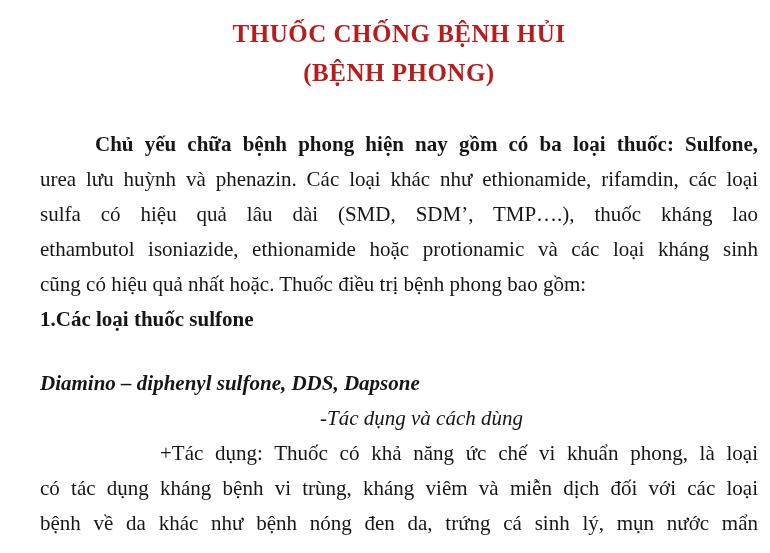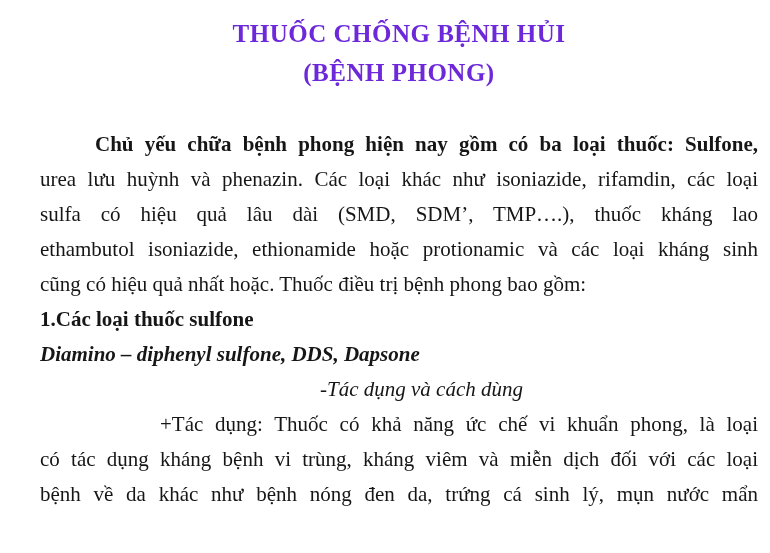--- a/index.html
+++ b/index.html
@@ -15,21 +15,21 @@
     overflow: hidden;
     font-family: "Liberation Serif", "DejaVu Serif", serif;
     color: #161616;
   }
   .title-block {
     position: absolute;
     top: 14px;
     left: 40px;
     right: 12px;
     text-align: center;
-    color: #6d28d9;
+    color: #b91c1c;
     font-weight: bold;
     font-size: 25px;
     line-height: 39px;
     letter-spacing: 0.5px;
   }
   .body-block {
     position: absolute;
     top: 127px;
     left: 40px;
     right: 12px;
@@ -49,38 +49,38 @@
     text-justify: inter-word;
   }
   
   .l {
     text-align: left;
   }
   .indent-intro { text-indent: 55px; font-weight: bold; }
   .indent-effect { text-indent: 120px; }
   .indent-usage { padding-left: 45px; }
   .heading-bold { font-weight: bold; }
-  .heading-bold-italic { font-weight: bold; font-style: italic; }
+  .heading-bold-italic { font-weight: bold; font-style: italic; margin-top: 29px; }
   .italic { font-style: italic; text-align: center; }
 </style>
 </head>
 <body>
 
 <div class="page">
 
   <div class="title-block">
     <div class="title-line">THUỐC CHỐNG BỆNH HỦI</div>
     <div class="title-line">(BỆNH PHONG)</div>
   </div>
 
   <div class="body-block">
 
     <div class="intro-paragraph">
       <div class="line j indent-intro">Chủ yếu chữa bệnh phong hiện nay gồm có ba loại thuốc: Sulfone,</div>
-      <div class="line j">urea lưu huỳnh và phenazin. Các loại khác như isoniazide, rifamdin, các loại</div>
+      <div class="line j">urea lưu huỳnh và phenazin. Các loại khác như ethionamide, rifamdin, các loại</div>
       <div class="line j">sulfa có hiệu quả lâu dài (SMD, SDM’, TMP….), thuốc kháng lao</div>
       <div class="line j">ethambutol isoniazide, ethionamide hoặc protionamic và các loại kháng sinh</div>
       <div class="line l">cũng có hiệu quả nhất hoặc. Thuốc điều trị bệnh phong bao gồm:</div>
     </div>
 
     <div class="section">
       <div class="line l heading-bold">1.Các loại thuốc sulfone</div>
       <div class="line l heading-bold-italic">Diamino – diphenyl sulfone, DDS, Dapsone</div>
       <div class="line l italic indent-usage">-Tác dụng và cách dùng</div>
 

